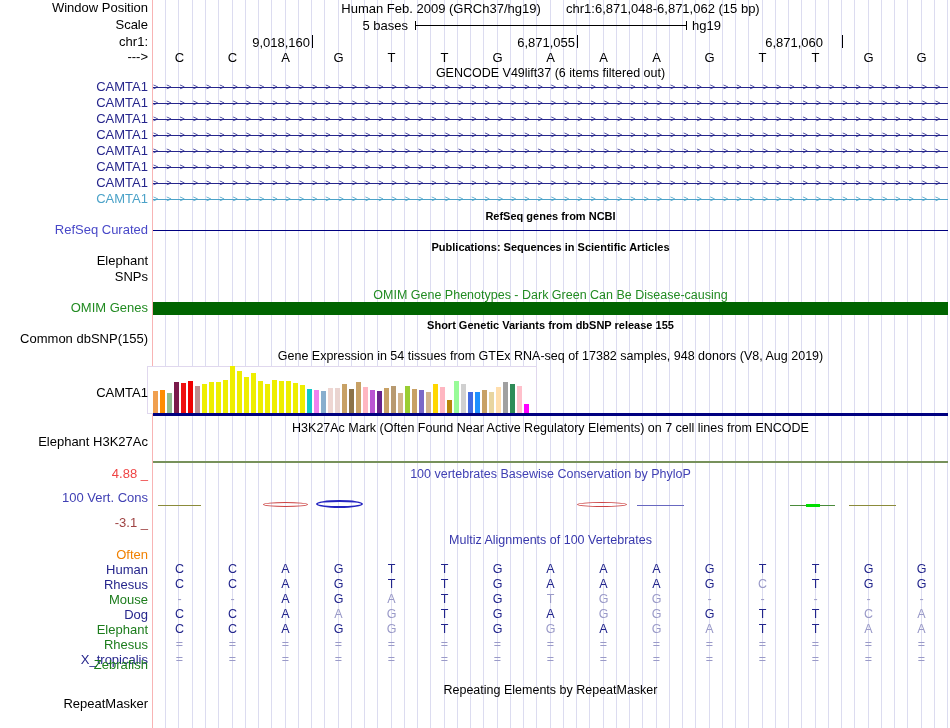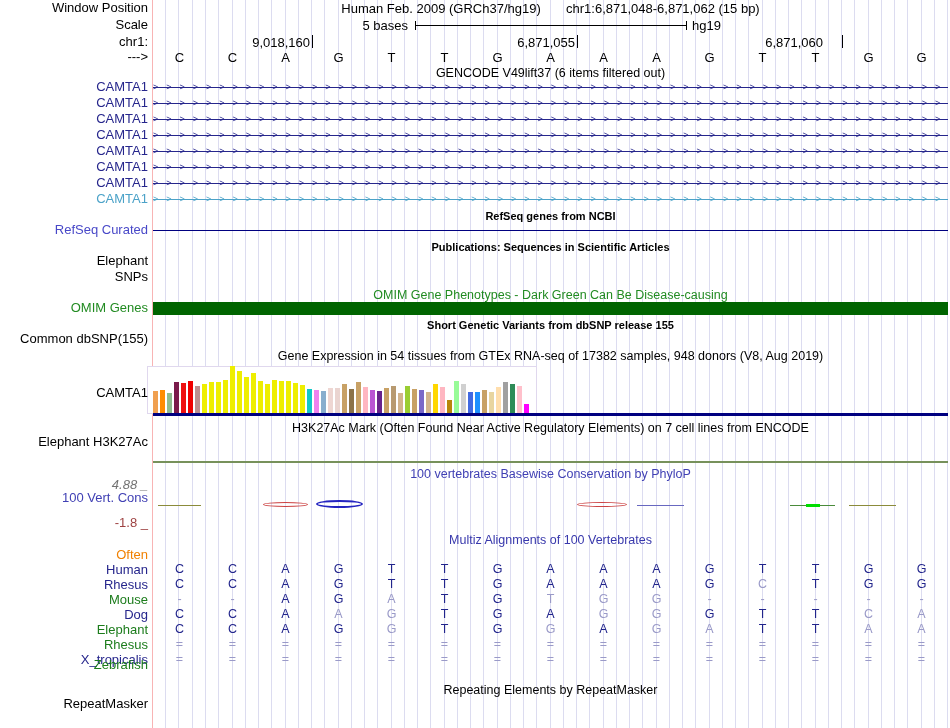--- a/index.html
+++ b/index.html
@@ -178,24 +178,24 @@
     <div class="bar" style="background: rgb(46, 139, 87); height: 29px;"></div>
     <div class="bar" style="background: rgb(255, 192, 203); height: 27px;"></div>
     <div class="bar" style="background: rgb(255, 0, 255); height: 9px;"></div>
   </div>
 <div class="abs hline" style="top: 413px; height: 3px; background: rgb(0, 0, 128);" id="gtex-baseline"></div>
 
 <div class="abs title t-big" style="top:421px">H3K27Ac Mark (Often Found Near Active Regulatory Elements) on 7 cell lines from ENCODE</div>
 <div class="abs lbl" style="top:435px">Elephant H3K27Ac</div>
 <div class="abs hline" style="top: 461px; height: 2px; background: rgb(119, 145, 91);" id="h3k-line"></div>
 
-<div class="abs lbl" style="top: 478px; color: #737373; font-style: italic;" id="phylop-max">4.88 _</div>
+<div class="abs lbl" style="top: 467px; color: #ef4444;" id="phylop-max">4.88 _</div>
 <div class="abs title t-big" style="top: 467px; color: rgb(64, 64, 180);" id="phylop-title">100 vertebrates Basewise Conservation by PhyloP</div>
 <div class="abs lbl" style="top: 491px; color: rgb(64, 64, 180);" id="phylop-lbl">100 Vert. Cons</div>
-<div class="abs lbl" style="top: 516px; color: rgb(158, 66, 66);" id="phylop-min">-1.8 _</div>
+<div class="abs lbl" style="top: 516px; color: rgb(158, 66, 66);" id="phylop-min">-3.1 _</div>
 <div class="marks-layer" id="marks-layer">
     <div class="mk" style="left: 158px; top: 505px; width: 43px; height: 1px; background: rgb(139, 139, 58); z-index: 2;"></div>
     <div class="mk" style="left: 263px; top: 502px; width: 45px; height: 5px; border: 1px solid rgb(204, 68, 68); border-radius: 50%; box-sizing: border-box; z-index: 2;"></div>
     <div class="mk" style="left: 316px; top: 500px; width: 47px; height: 8px; border: 2px solid rgb(36, 36, 192); border-radius: 50%; box-sizing: border-box; z-index: 2;"></div>
     <div class="mk" style="left: 577px; top: 502px; width: 50px; height: 5px; border: 1px solid rgb(204, 68, 68); border-radius: 50%; box-sizing: border-box; z-index: 2;"></div>
     <div class="mk" style="left: 637px; top: 505px; width: 47px; height: 1px; background: rgb(104, 104, 192); z-index: 2;"></div>
     <div class="mk" style="left: 790px; top: 505px; width: 45px; height: 1px; background: rgb(74, 139, 58); z-index: 2;"></div>
     <div class="mk" style="left: 805.5px; top: 504px; width: 14px; height: 3px; background: rgb(0, 221, 0); z-index: 2;"></div>
     <div class="mk" style="left: 849px; top: 505px; width: 47px; height: 1px; background: rgb(139, 139, 58); z-index: 2;"></div>
   </div>

